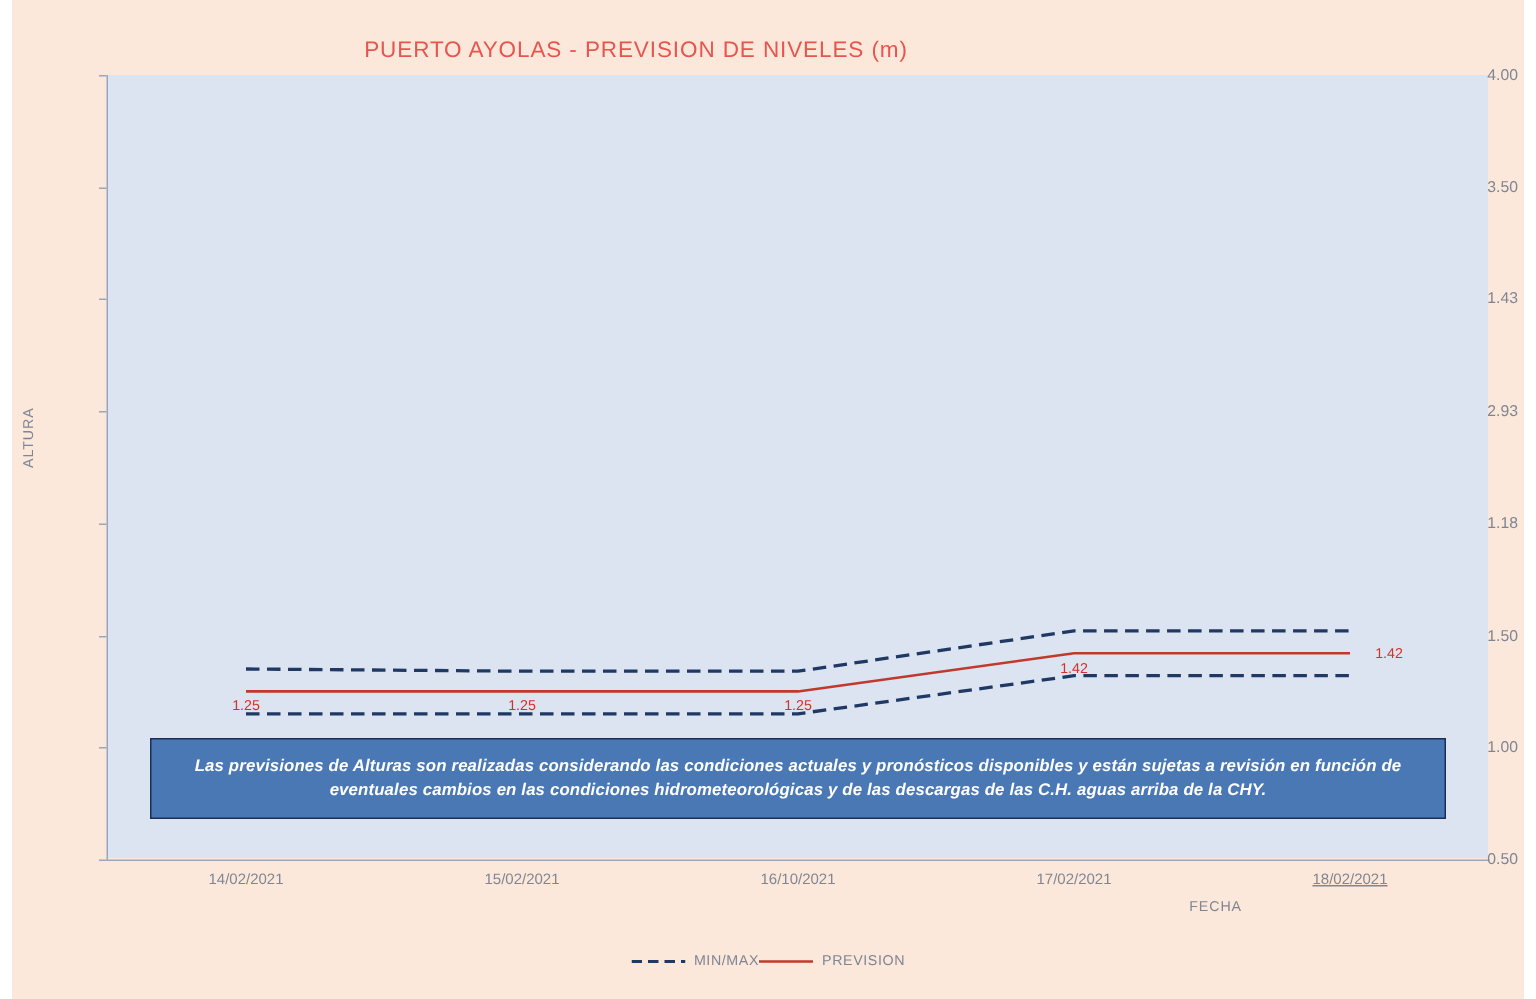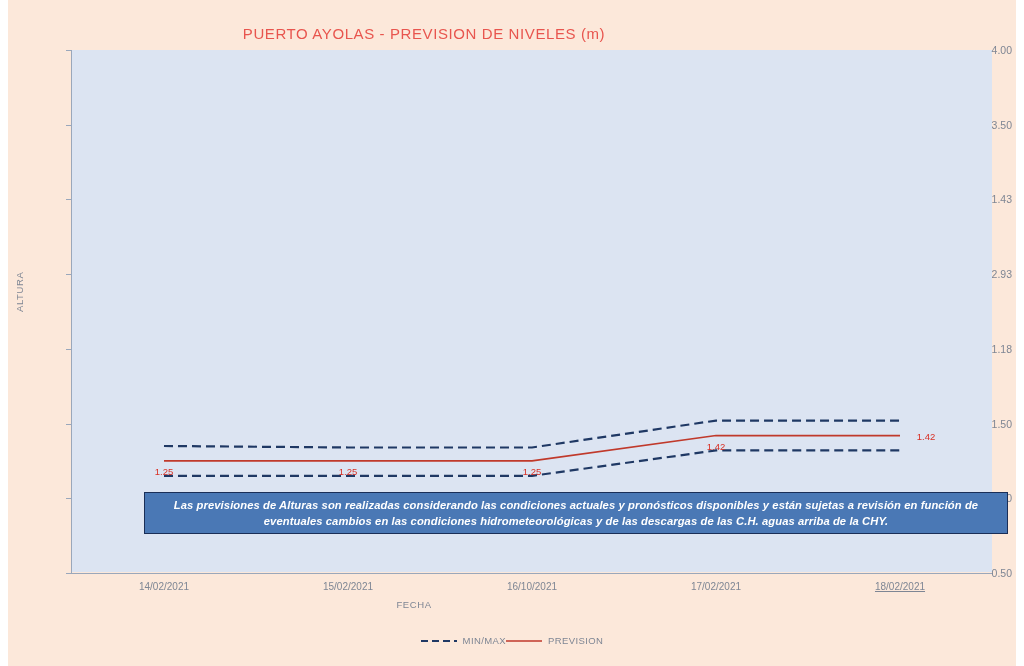--- a/index.html
+++ b/index.html
@@ -106,21 +106,21 @@
     color: #7e8694;
     text-align: center;
     transform: translateX(-50%);
     white-space: nowrap;
   }
   #x-axis-title {
     position: absolute;
     top: 599px;
     left: 0;
     width: 828px;
-    text-align: center;
+    text-align: right;
     font-size: 9.5px;
     color: #7e8694;
     letter-spacing: 0.6px;
   }
 
   #series-svg {
     position: absolute;
     left: 0;
     top: 0;
     width: 1024px;
@@ -134,29 +134,28 @@
     color: #d93025;
     white-space: nowrap;
     transform: translate(-50%, -50%);
   }
 
   #note-box {
     position: absolute;
     left: 100px;
     top: 492px;
     width: 864px;
-    height: 42px;
+    height: 54px;
     background: #4a78b5;
     border: 1.5px solid #1a2e57;
     box-sizing: border-box;
     display: flex;
     align-items: center;
     justify-content: center;
     padding: 4px 10px;
-    margin-left: 44px;
   }
   #note-text {
     color: #ffffff;
     font-size: 11.2px;
     font-style: italic;
     font-weight: bold;
     line-height: 1.45;
     text-align: center;
     letter-spacing: 0.1px;
   }

